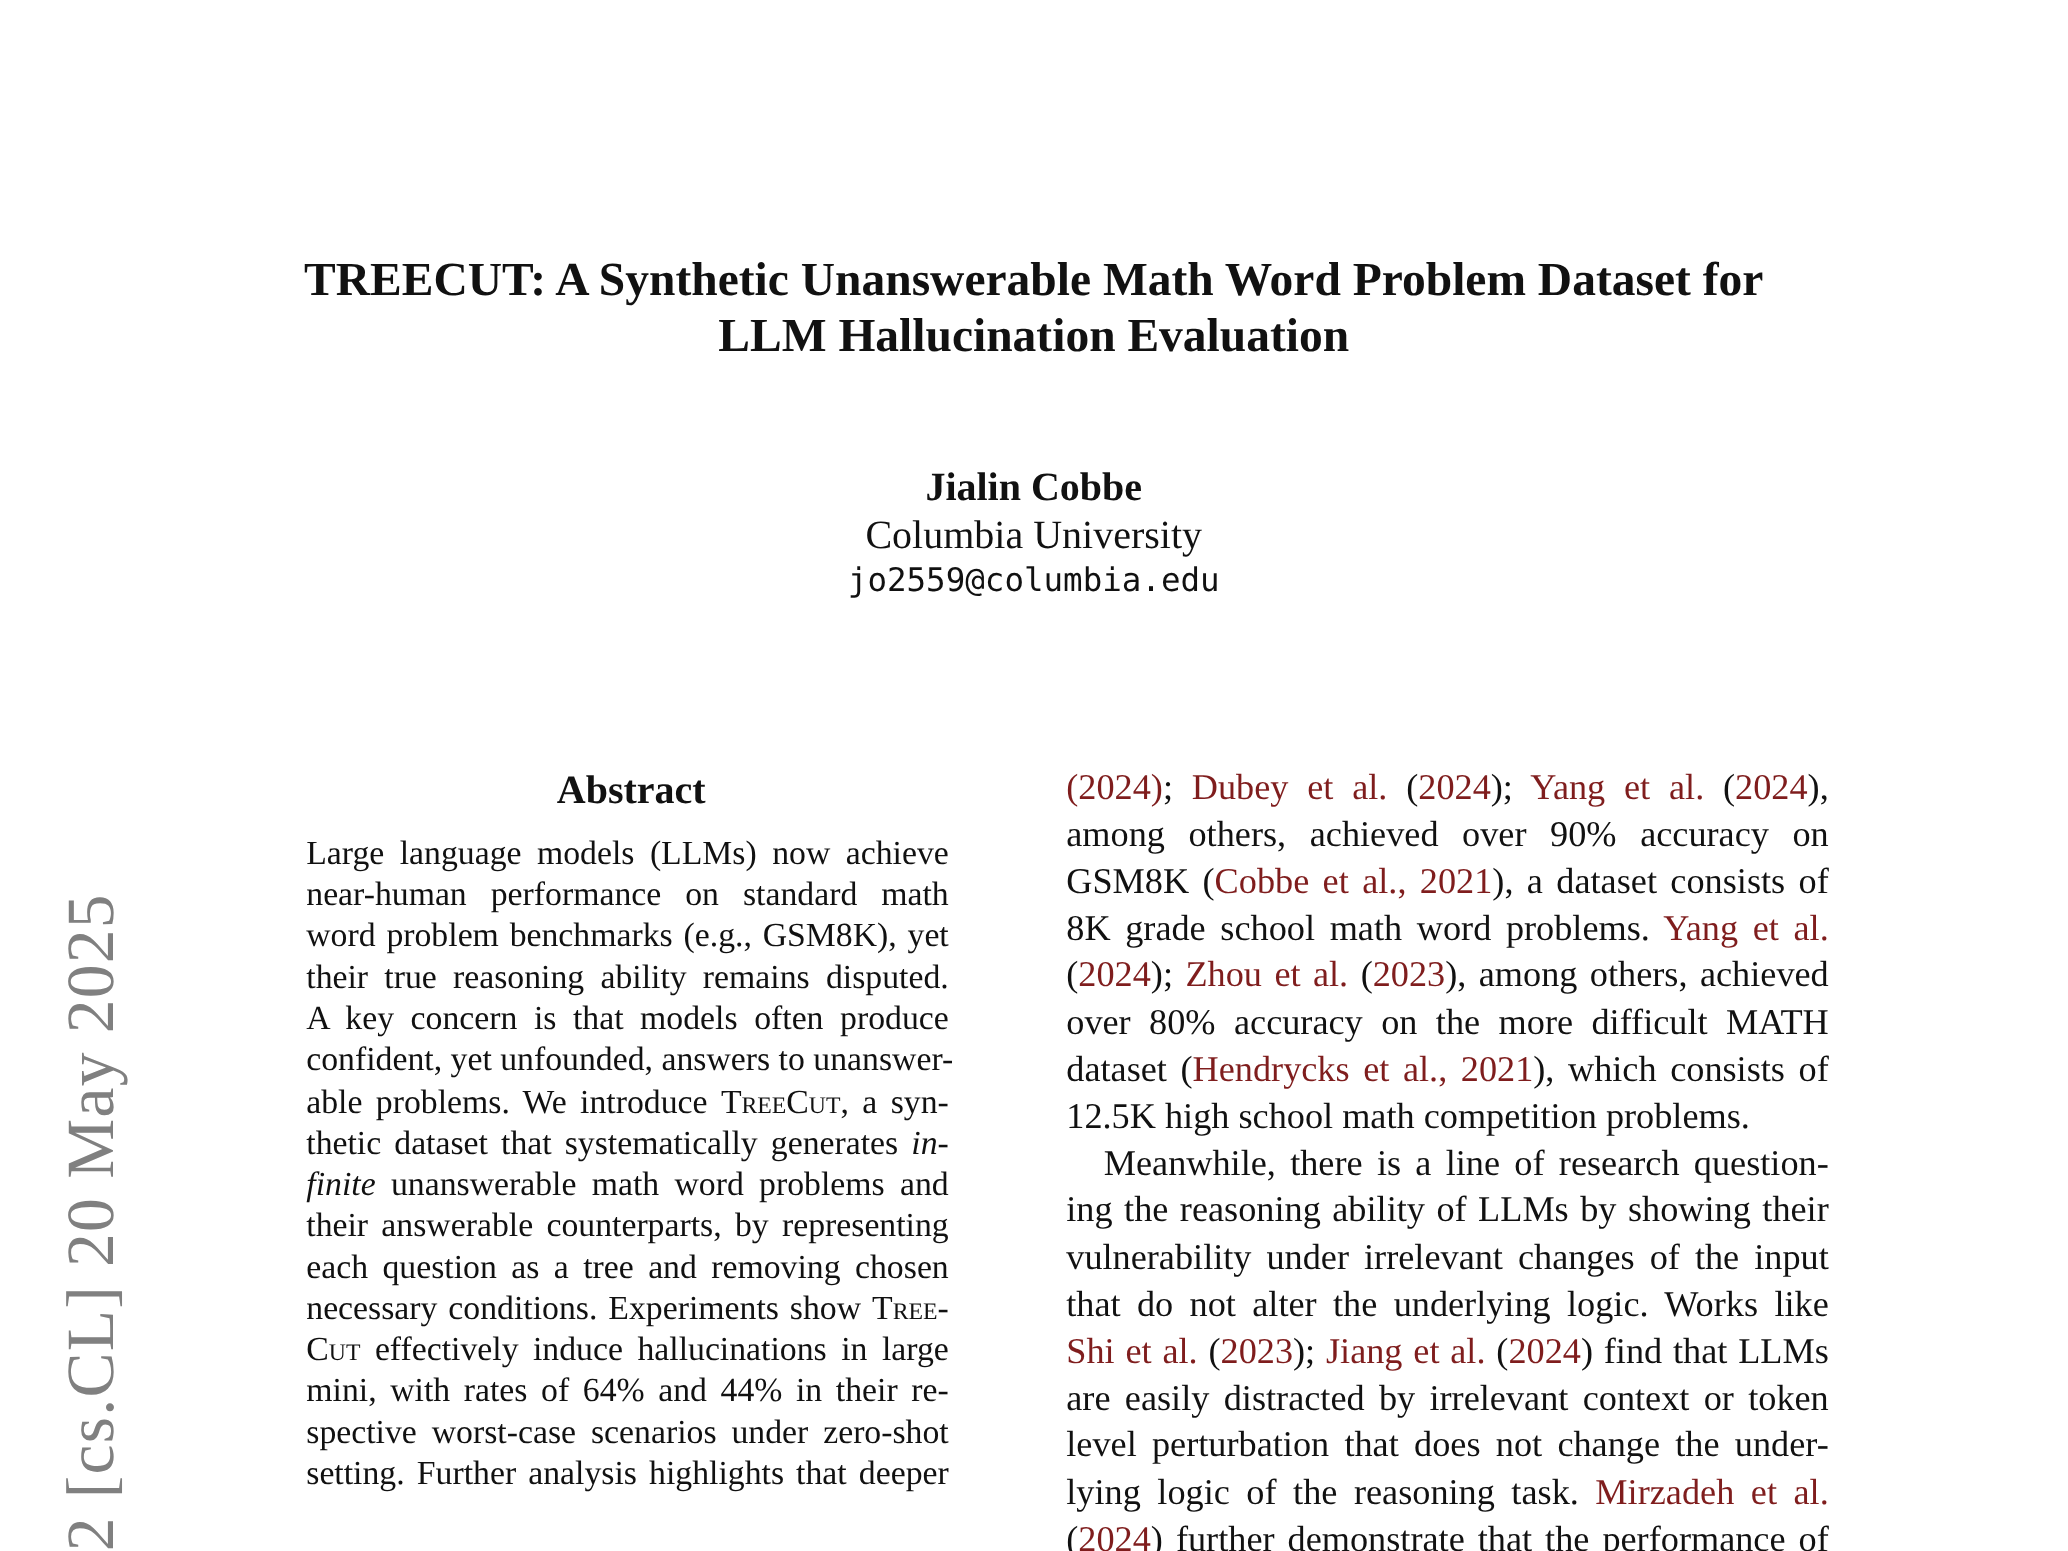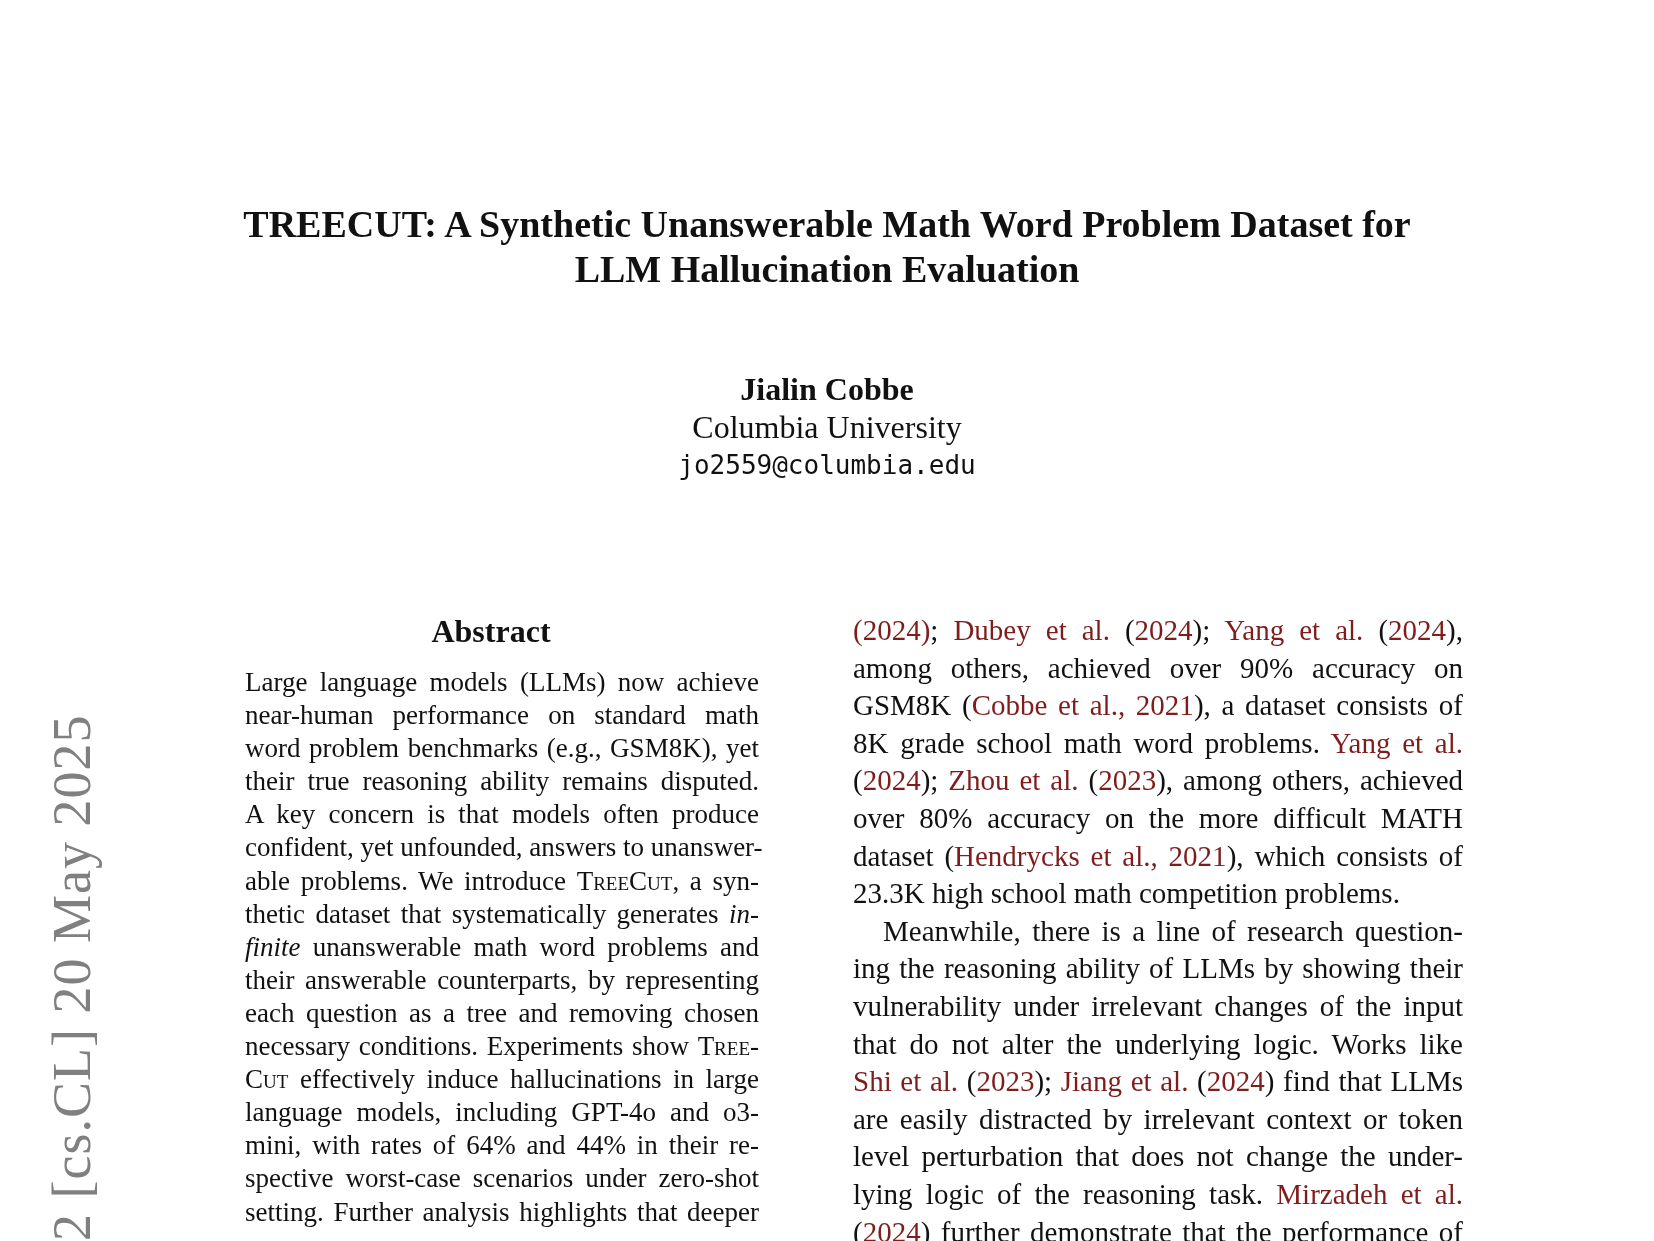--- a/index.html
+++ b/index.html
@@ -19,21 +19,21 @@
     .author-name { font-weight: bold; font-size: 32px; line-height: 38px; }
     .affil { font-size: 32px; line-height: 38px; }
     .email { font-family: "DejaVu Sans Mono", "Liberation Mono", monospace; font-size: 26px; line-height: 38px; }
     .arxiv-stamp {
       position: absolute; left: 42px; top: 1241px;
       transform-origin: 0 0; transform: rotate(-90deg);
       font-size: 54px; color: #808080; white-space: nowrap; line-height: 60px;
       letter-spacing: 1px;
     }
     .abstract-heading {
-      position: absolute; left: 231px; width: 520px; top: 612px;
+      position: absolute; left: 245px; width: 520px; top: 612px;
       text-align: center; font-weight: bold; font-size: 32px; line-height: 38px;
     }
     .abstract-body {
       position: absolute; left: 245px; width: 514px; top: 666px;
       font-size: 27px; line-height: 33.1px; text-align: justify;
     }
     .abstract-body .ln { display: block; text-align: justify; text-align-last: justify; white-space: nowrap; }
     .right-col {
       position: absolute; left: 853px; width: 610px; top: 612px;
       font-size: 29px; line-height: 37.6px;
@@ -70,35 +70,34 @@
   <span class="ln">their true reasoning ability remains disputed.</span>
   <span class="ln">A key concern is that models often produce</span>
   <span class="ln">confident, yet unfounded, answers to unanswer-</span>
   <span class="ln"><span>able problems. We introduce </span><span class="sc">TreeCut</span><span>, a syn-</span></span>
   <span class="ln"><span>thetic dataset that systematically generates </span><em>in-</em></span>
   <span class="ln"><em>finite</em><span> unanswerable math word problems and</span></span>
   <span class="ln">their answerable counterparts, by representing</span>
   <span class="ln">each question as a tree and removing chosen</span>
   <span class="ln"><span>necessary conditions. Experiments show </span><span class="sc">Tree-</span></span>
   <span class="ln"><span class="sc">Cut</span><span> effectively induce hallucinations in large</span></span>
-  <span class="ln">language models, including GPT-4o and o3-</span>
   <span class="ln">mini, with rates of 64% and 44% in their re-</span>
   <span class="ln">spective worst-case scenarios under zero-shot</span>
   <span class="ln">setting. Further analysis highlights that deeper</span>
 </div>
 
 <div class="right-col">
   <span class="ln"><span class="cite">(2024)</span><span>; </span><span class="cite">Dubey et al.</span><span> (</span><span class="cite">2024</span><span>); </span><span class="cite">Yang et al.</span><span> (</span><span class="cite">2024</span><span>),</span></span>
   <span class="ln">among others, achieved over 90% accuracy on</span>
   <span class="ln"><span>GSM8K (</span><span class="cite">Cobbe et al., 2021</span><span>), a dataset consists of</span></span>
   <span class="ln"><span>8K grade school math word problems. </span><span class="cite">Yang et al.</span></span>
   <span class="ln"><span>(</span><span class="cite">2024</span><span>); </span><span class="cite">Zhou et al.</span><span> (</span><span class="cite">2023</span><span>), among others, achieved</span></span>
   <span class="ln">over 80% accuracy on the more difficult MATH</span>
   <span class="ln"><span>dataset (</span><span class="cite">Hendrycks et al., 2021</span><span>), which consists of</span></span>
-  <span class="ln last">23.3K high school math competition problems.</span>
+  <span class="ln last">12.5K high school math competition problems.</span>
   <span class="ln indent">Meanwhile, there is a line of research question-</span>
   <span class="ln">ing the reasoning ability of LLMs by showing their</span>
   <span class="ln">vulnerability under irrelevant changes of the input</span>
   <span class="ln">that do not alter the underlying logic. Works like</span>
   <span class="ln"><span class="cite">Shi et al.</span><span> (</span><span class="cite">2023</span><span>); </span><span class="cite">Jiang et al.</span><span> (</span><span class="cite">2024</span><span>) find that LLMs</span></span>
   <span class="ln">are easily distracted by irrelevant context or token</span>
   <span class="ln">level perturbation that does not change the under-</span>
   <span class="ln"><span>lying logic of the reasoning task. </span><span class="cite">Mirzadeh et al.</span></span>
   <span class="ln"><span>(</span><span class="cite">2024</span><span>) further demonstrate that the performance of</span></span>
 </div>

